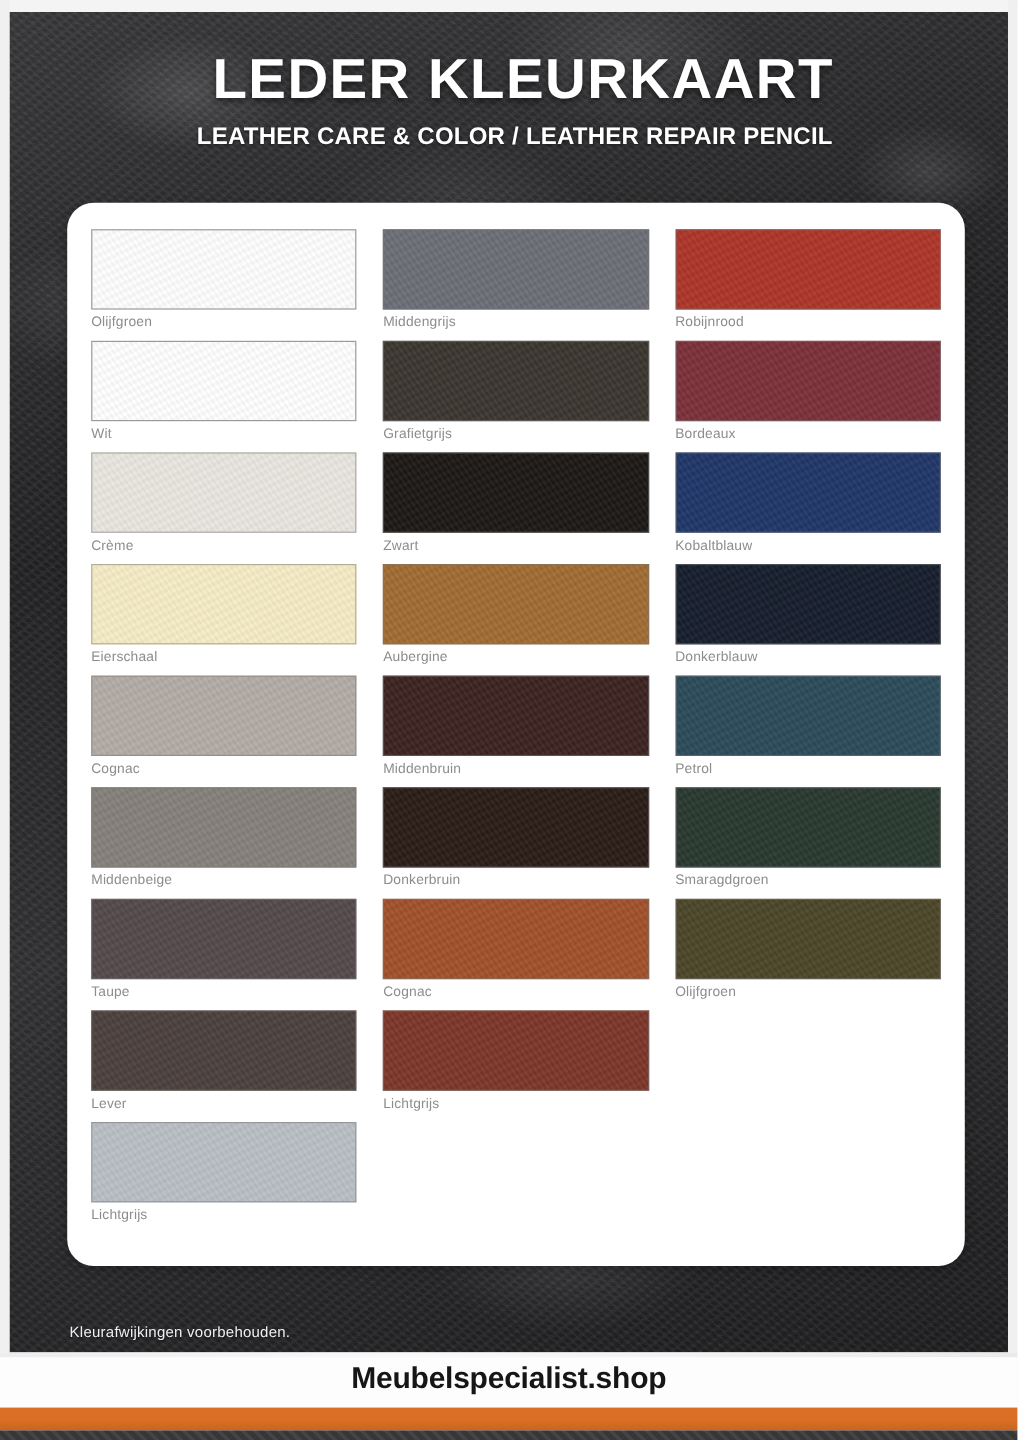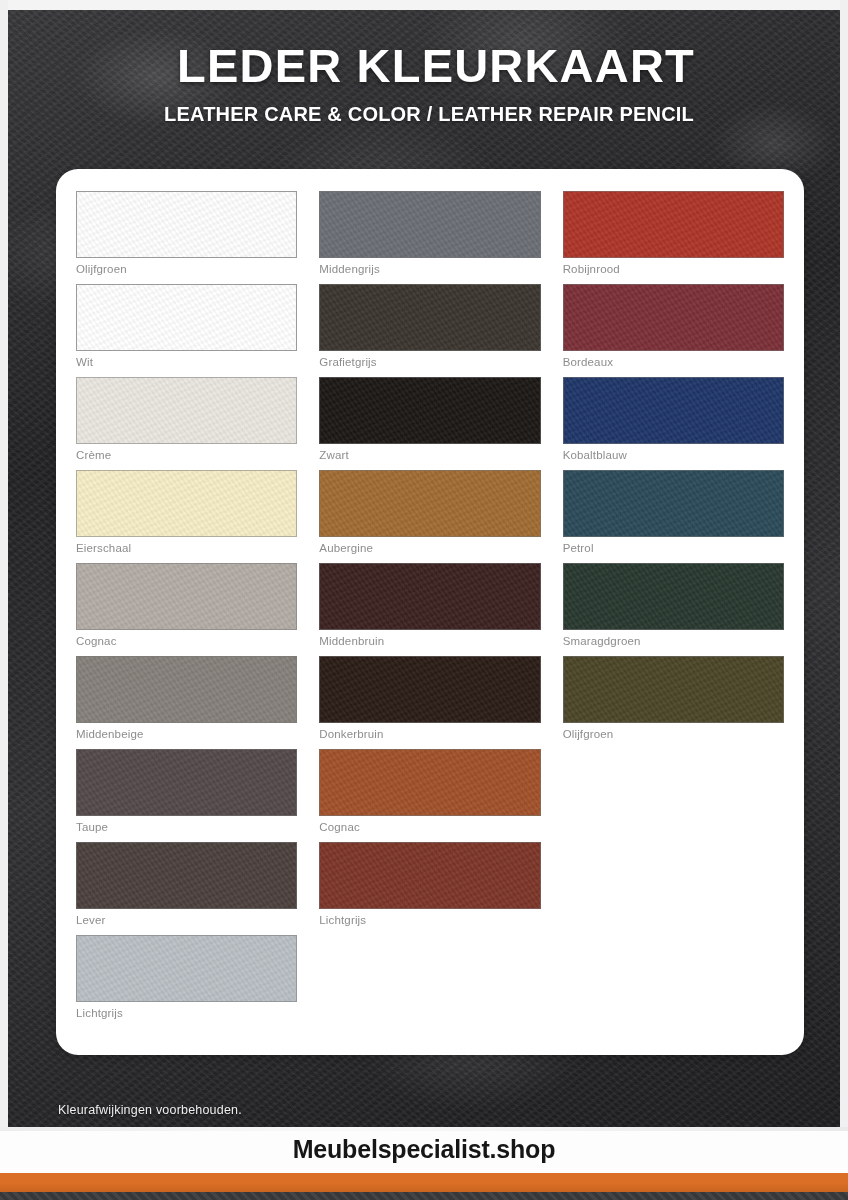--- a/index.html
+++ b/index.html
@@ -302,20 +302,24 @@
         </div>
         <div class="swatch-item">
           <div class="swatch-chip" style="background: rgb(123, 47, 56);"></div>
           <div class="swatch-label">Bordeaux</div>
         </div>
         <div class="swatch-item">
           <div class="swatch-chip" style="background: rgb(31, 54, 104);"></div>
           <div class="swatch-label">Kobaltblauw</div>
         </div>
         <div class="swatch-item">
+          <div class="swatch-chip" style="background: rgb(22, 29, 44);"></div>
+          <div class="swatch-label">Donkerblauw</div>
+        </div>
+        <div class="swatch-item">
           <div class="swatch-chip" style="background: rgb(43, 74, 89);"></div>
           <div class="swatch-label">Petrol</div>
         </div>
         <div class="swatch-item">
           <div class="swatch-chip" style="background: rgb(40, 56, 47);"></div>
           <div class="swatch-label">Smaragdgroen</div>
         </div>
         <div class="swatch-item">
           <div class="swatch-chip" style="background: rgb(75, 69, 39);"></div>
           <div class="swatch-label">Olijfgroen</div>

